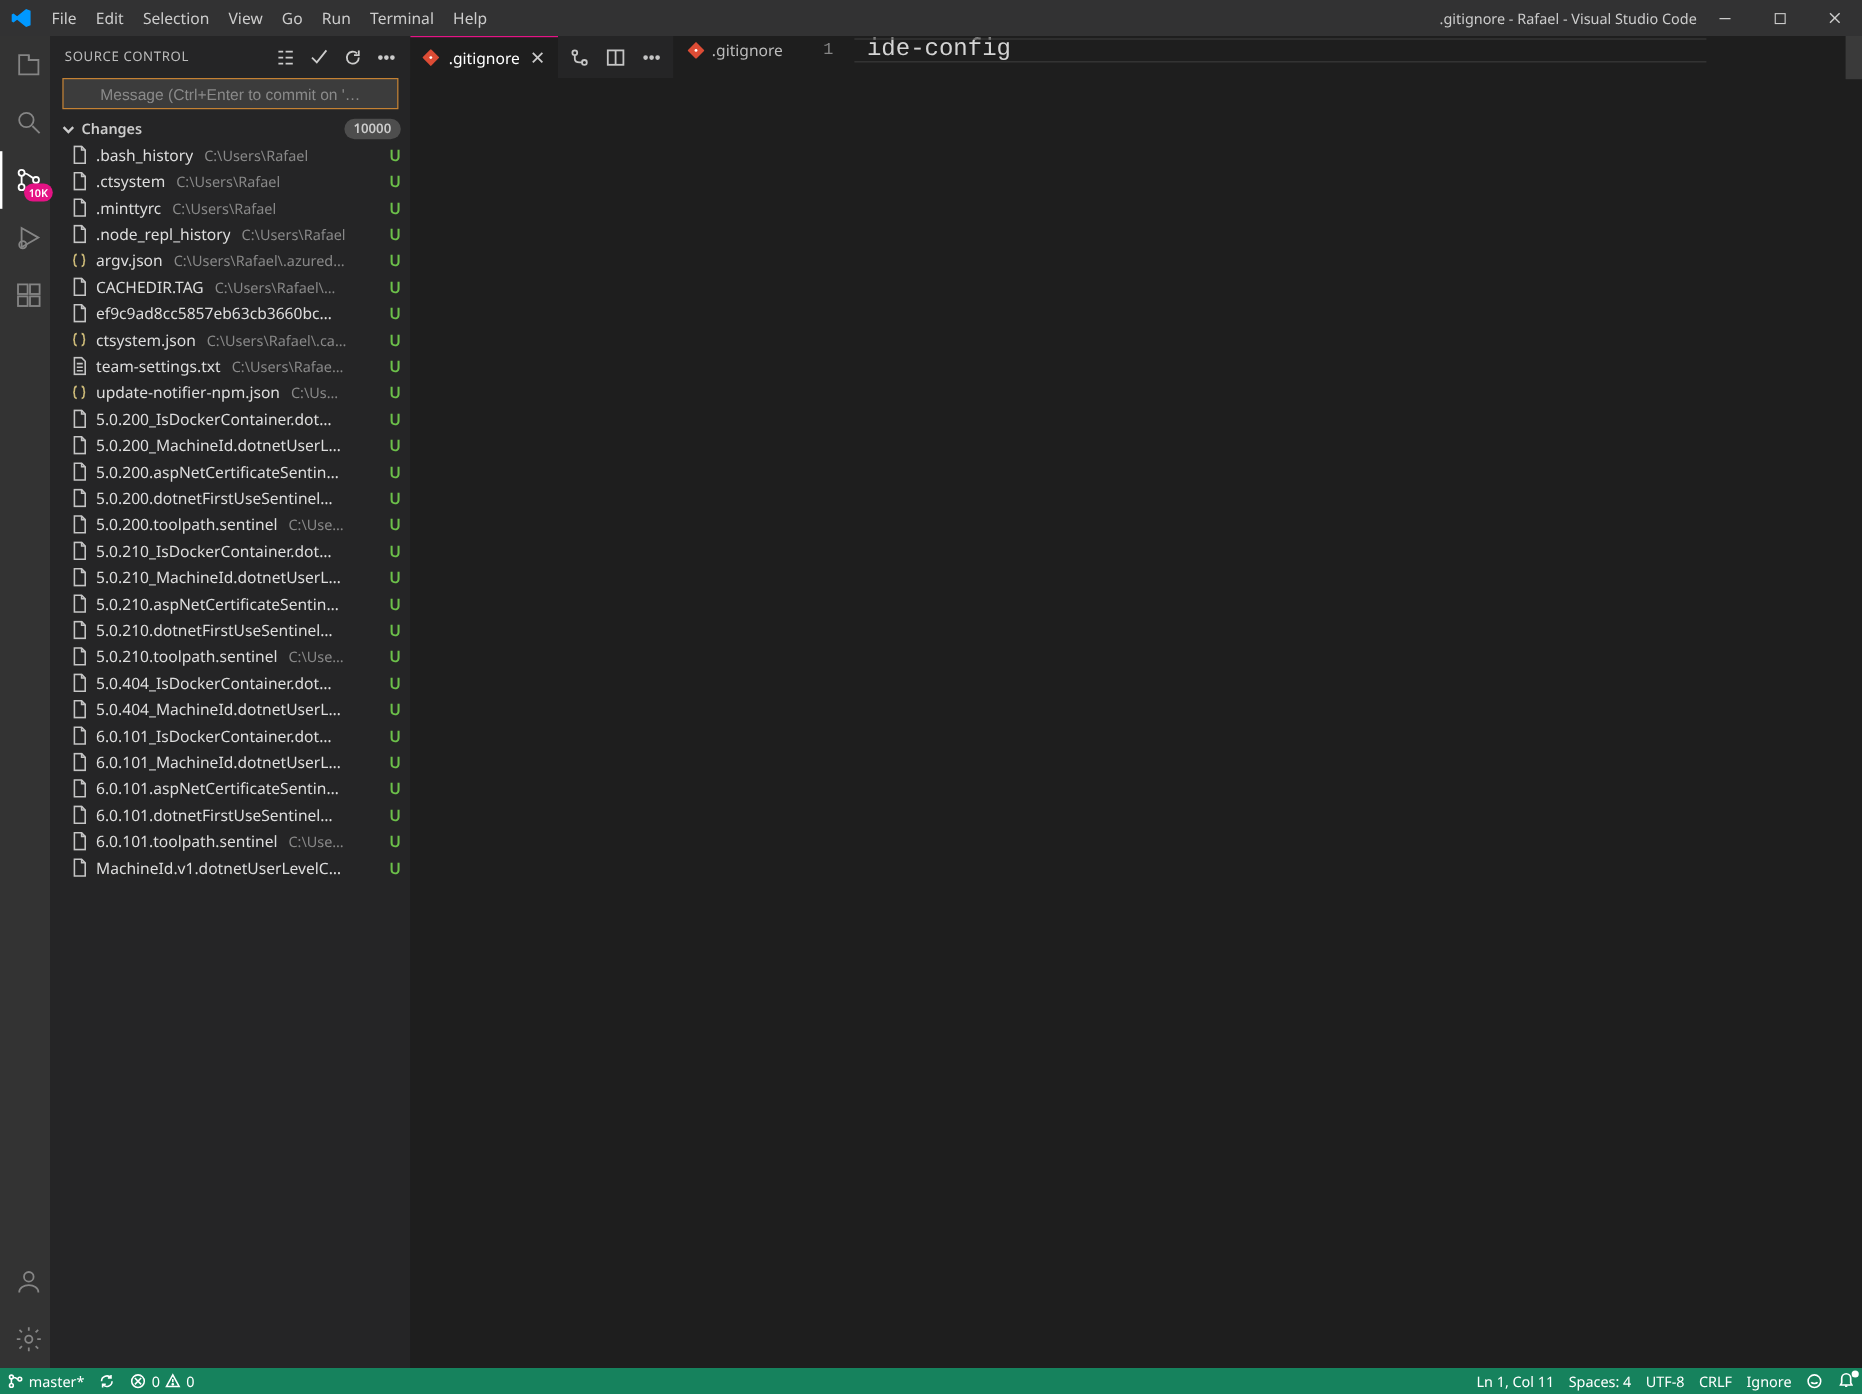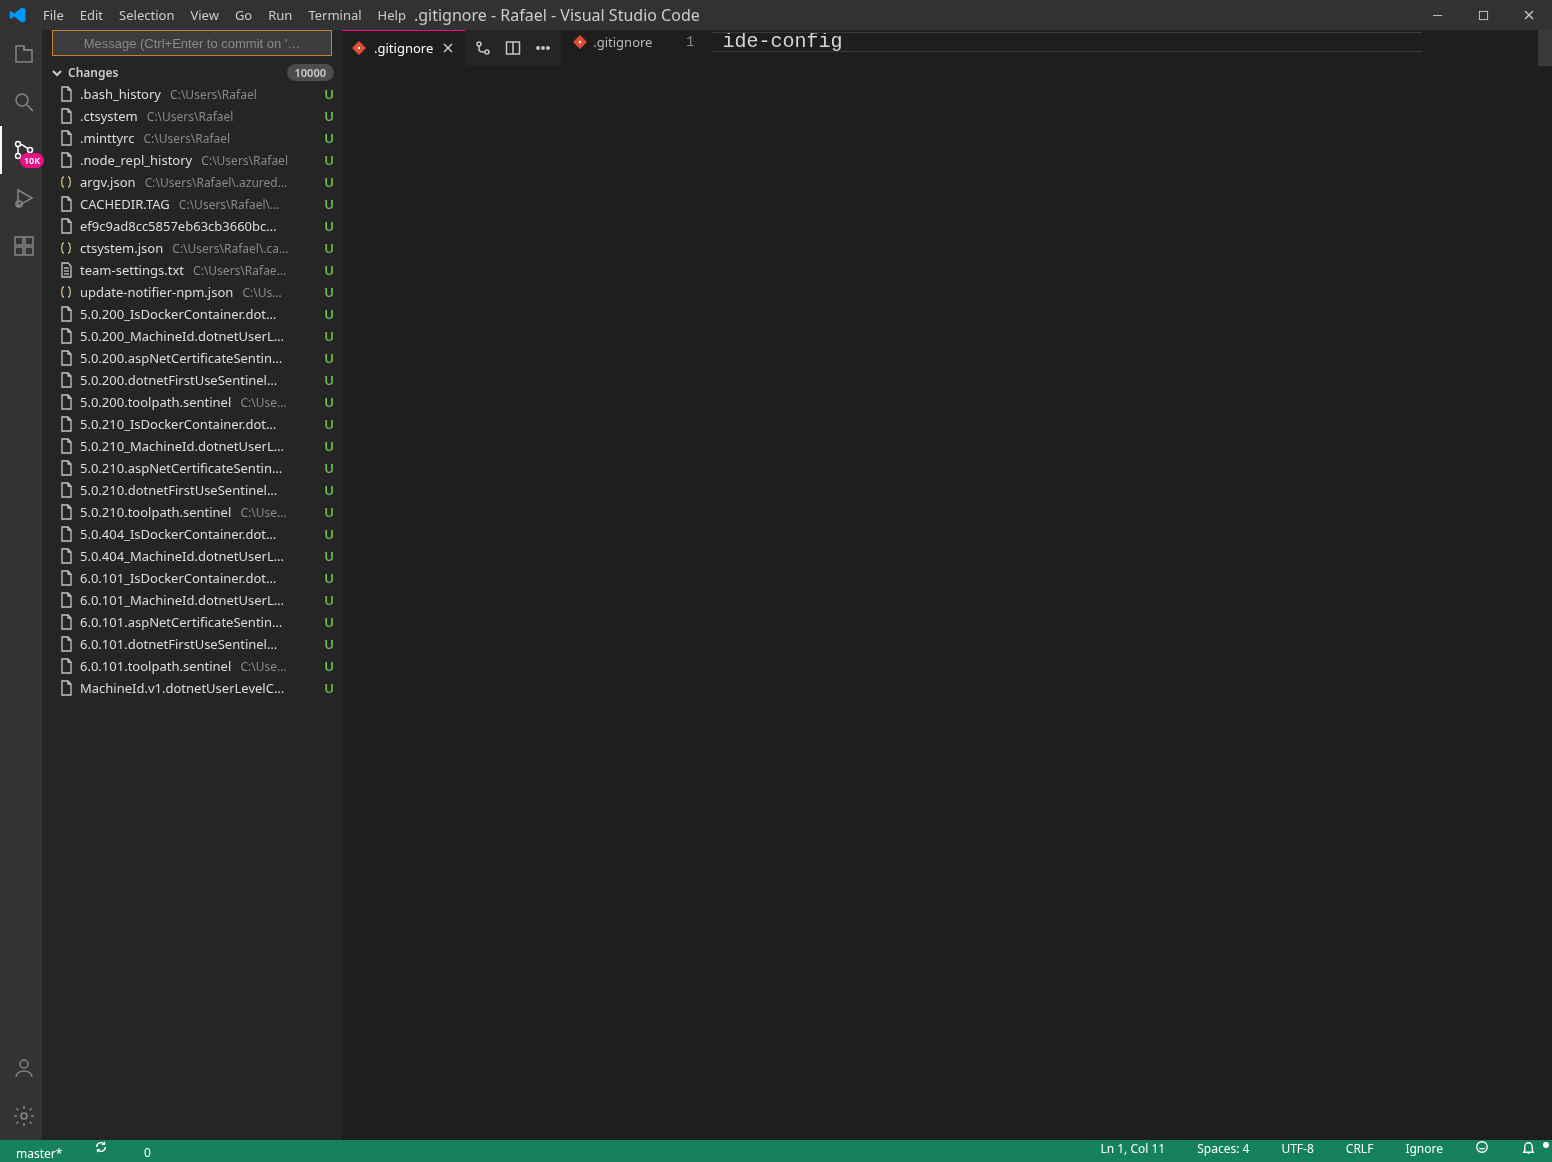--- a/index.html
+++ b/index.html
@@ -20,21 +20,21 @@
     align-items:center;
     user-select:none;
     flex:none;
   }
   .titlebar .logo {
     width:35px; display:flex; align-items:center; justify-content:center;
   }
   .titlebar .logo svg { width:18px; height:18px; fill:#0098ff; }
   .titlebar .menus { display:flex; }
   .titlebar .menu-item { padding:0 8px; line-height:30px; color:#ccc; }
-  .titlebar .title { flex:1; text-align:left; color:#ccc; font-size:16px; }
+  .titlebar .title { flex:1; text-align:right; color:#ccc; font-size:12px; }
   .titlebar .window-controls { display:flex; }
   .titlebar .window-controls .btn {
     width:46px; height:30px; display:flex; align-items:center; justify-content:center; color:#ccc;
   }
   
   .main { flex:1; display:flex; min-height:0; }
   
   .activitybar {
     width:42px; background:#333333; display:flex; flex-direction:column; justify-content:space-between; flex:none;
   }
@@ -147,21 +147,21 @@
     width:14px; background:#1e1e1e; position:relative;
   }
   .editor-scroll::before {
     content:""; position:absolute; left:0; right:0; top:0; height:36px; background:#3a3a3a;
   }
 
   
   .statusbar {
     height:22px; background:#16825d; display:flex; align-items:center; color:#fff; font-size:12px; flex:none;
   }
-  .statusbar .sb-item { padding:0 16px; display:flex; align-items:center; gap:4px; height:100%;flex-direction:column; }
+  .statusbar .sb-item { padding:0 6px; display:flex; align-items:center; gap:4px; height:100%; }
   .statusbar .spacer { flex:1; }
   .statusbar svg { width:14px; height:14px; fill:none; stroke:#fff; stroke-width:1.5; }
   .statusbar .bell svg { width:15px; height:15px; }
   .statusbar .bellwrap { position:relative; }
   .statusbar .bell-dot { position:absolute; top:2px; right:3px; width:6px; height:6px; border-radius:50%; background:#fff; }
 
 </style>
 </head>
 <body>
 
@@ -253,20 +253,47 @@
       <div class="ab-item">
         <svg viewBox="0 0 24 24">
             <circle cx="12" cy="12" r="3"></circle>
             <path d="M12 2v3M12 19v3M4.2 4.2l2.1 2.1M17.7 17.7l2.1 2.1M2 12h3M19 12h3M4.2 19.8l2.1-2.1M17.7 6.3l2.1-2.1"></path>
           </svg>
       </div>
     </div>
   </div>
 
   <div class="sidebar">
+    <div class="sidebar-header">
+      <div class="title">SOURCE CONTROL</div>
+      <div class="actions">
+        <span class="ico">
+            <svg viewBox="0 0 16 16">
+              <path d="M2 3h4M2 8h4M2 13h4M8 3h6M8 8h6M8 13h6"></path>
+            </svg>
+          </span>
+        <span class="ico">
+            <svg viewBox="0 0 16 16">
+              <path d="M2 8l4 4 8-10"></path>
+            </svg>
+          </span>
+        <span class="ico">
+            <svg viewBox="0 0 16 16">
+              <path d="M13 8a5 5 0 1 1-1.5-3.5M13 2v4h-4"></path>
+            </svg>
+          </span>
+        <span class="ico">
+            <svg viewBox="0 0 16 16">
+              <circle cx="3" cy="8" r="1.2" fill="#ccc"></circle>
+              <circle cx="8" cy="8" r="1.2" fill="#ccc"></circle>
+              <circle cx="13" cy="8" r="1.2" fill="#ccc"></circle>
+            </svg>
+          </span>
+      </div>
+    </div>
 
     <div class="commit-box">
       <input type="text" placeholder="Message (Ctrl+Enter to commit on '…" style="">
     </div>
 
     <div class="section-header">
       <span class="chev"><svg viewBox="0 0 14 14">
             <path d="M3 5l4 4 4-4"></path>
           </svg></span>
       <span>Changes</span>

